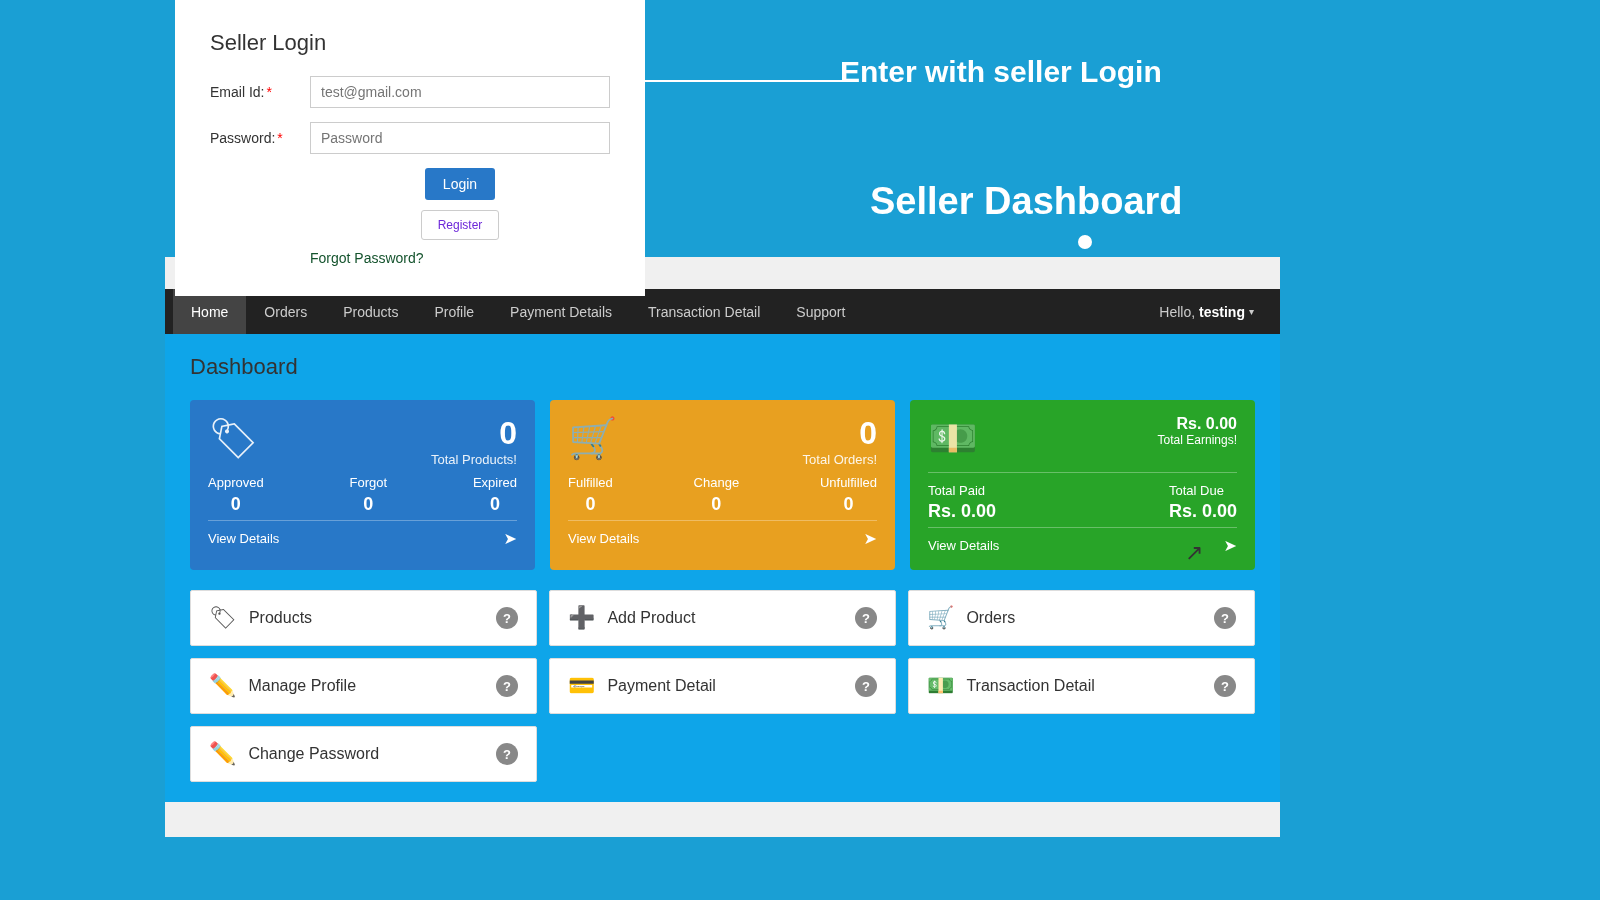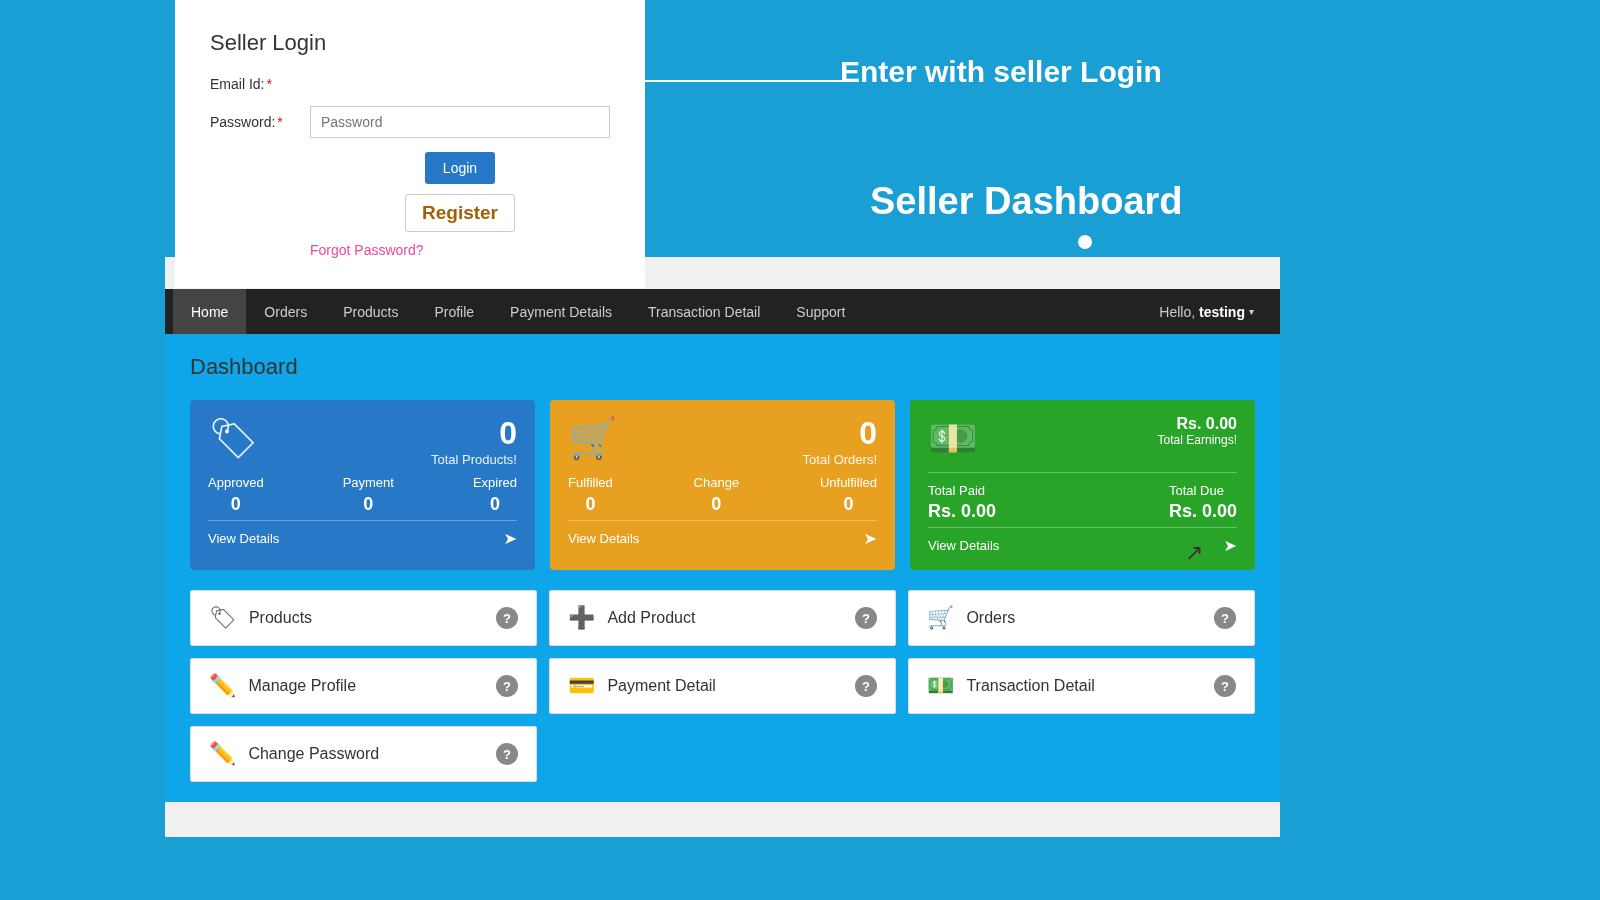--- a/index.html
+++ b/index.html
@@ -63,32 +63,31 @@
       background: #2878c8;
       color: #fff;
       border: none;
       padding: 8px 18px;
       font-size: 14px;
       cursor: pointer;
       border-radius: 3px;
     }
     .btn-register {
       background: #fff;
-      color: #a16207;
+      color: #6d28d9;
       border: 1px solid #ccc;
       padding: 7px 16px;
-      font-size: 19px;
+      font-size: 12px;
       cursor: pointer;
       border-radius: 3px;
-      font-weight: bold;
     }
     .forgot-link {
       margin-left: 100px;
       font-size: 14px;
-      color: #ec4899;
+      color: #14532d;
       text-decoration: none;
       cursor: pointer;
     }
     .callout-enter {
       position: absolute;
       top: 72px;
       left: 620px;
       display: flex;
       align-items: center;
       gap: 0;
@@ -352,20 +351,21 @@
 <body>
 
 <div style="width:1600px;height:900px;background:#1a9fd4;position:relative;">
 
   <div class="login-panel">
     <div class="login-title">Seller Login</div>
     <div class="form-row">
       <div class="form-label">
         <span>Email Id:</span><span class="required-star">*</span>
       </div>
+      <input class="form-input" type="text" placeholder="test@gmail.com" style="">
     </div>
     <div class="form-row">
       <div class="form-label">
         <span>Password:</span><span class="required-star">*</span>
       </div>
       <input class="form-input" type="password" placeholder="Password" style="">
     </div>
     <div class="form-actions">
       <button class="btn-login">Login</button>
       <button class="btn-register">Register</button>
@@ -412,21 +412,21 @@
               <div class="stat-card-count">0</div>
               <div class="stat-card-label">Total Products!</div>
             </div>
           </div>
           <div class="stat-card-sub">
             <div class="stat-card-sub-item">
               <span>Approved</span>
               <span class="stat-card-sub-value">0</span>
             </div>
             <div class="stat-card-sub-item">
-              <span>Payment</span>
+              <span>Forgot</span>
               <span class="stat-card-sub-value">0</span>
             </div>
             <div class="stat-card-sub-item">
               <span>Expired</span>
               <span class="stat-card-sub-value">0</span>
             </div>
           </div>
           <div class="stat-card-footer">
             <a href="#">View Details</a>
             <span class="arrow-icon">➤</span>

